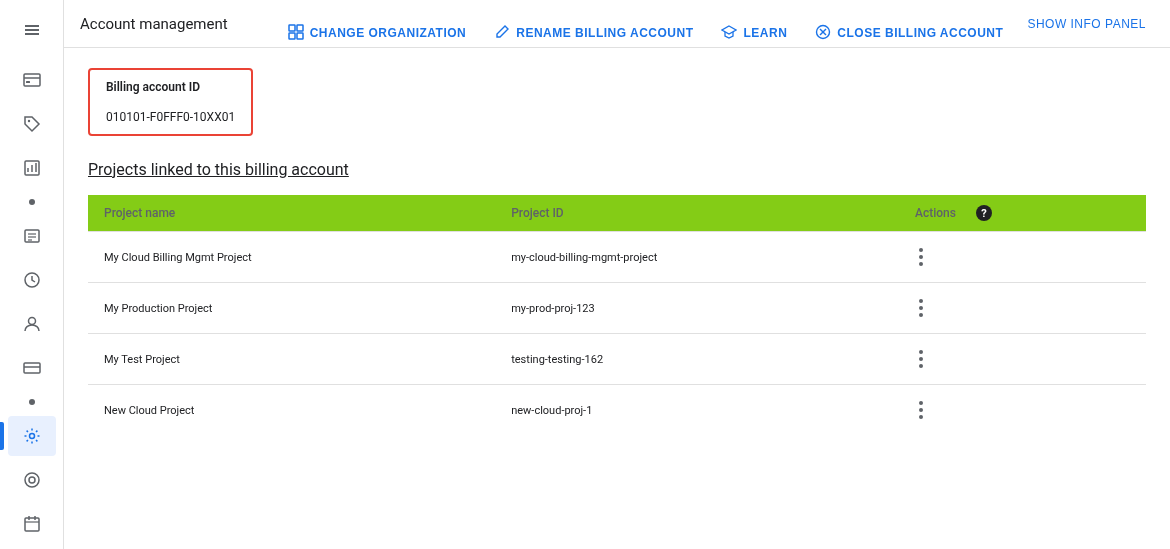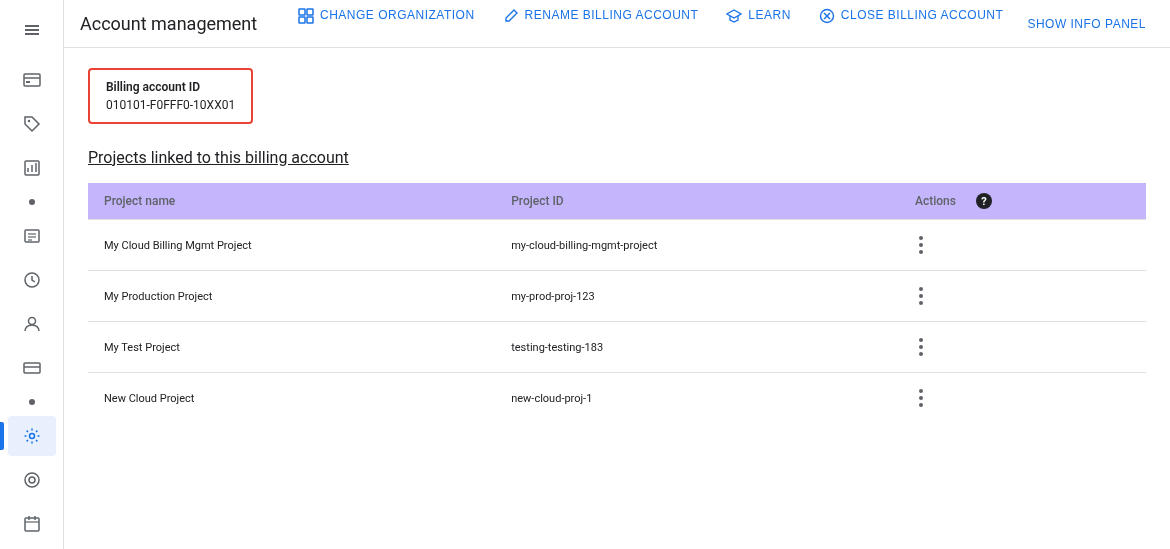--- a/index.html
+++ b/index.html
@@ -61,40 +61,40 @@
     .header {
       height: 48px;
       display: flex;
       align-items: center;
       padding: 0 16px;
       border-bottom: 1px solid #e0e0e0;
       flex-shrink: 0;
       gap: 0;
     }
     .header-title {
-      font-size: 18px;
+      font-size: 15px;
       font-weight: 400;
       color: #202124;
       margin-right: 24px;
     }
     .header-actions {
       display: flex;
       align-items: center;
       gap: 4px;
       margin-left: auto;
     }
     .header-btn {
       display: flex;
-      align-items: flex-start;
+      align-items: flex-end;
       gap: 6px;
       padding: 0 12px;
       height: 32px;
       color: #1a73e8;
       font-size: 12px;
-      font-weight: 400;
+      font-weight: 700;
       border: none;
       background: none;
       cursor: pointer;
       letter-spacing: 0.5px;
       text-transform: uppercase;
       border-radius: 4px;
     }
     .header-btn.close-btn { color: #1a73e8; }
     .btn-icon {
       width: 16px;
@@ -125,21 +125,21 @@
       border: 2px solid #ea4335;
       border-radius: 4px;
       padding: 10px 16px;
       display: inline-block;
       margin-bottom: 24px;
     }
     .billing-id-label {
       font-size: 12px;
       font-weight: 600;
       color: #202124;
-      margin-bottom: 4px;
+      margin-bottom: 16px;
     }
     .billing-id-value {
       font-size: 12px;
       color: #202124;
     }
 
     
     .section-title {
       font-size: 16px;
       font-weight: 400;
@@ -147,21 +147,21 @@
       margin-bottom: 16px;
       text-decoration: underline;
     }
 
     
     .projects-table {
       width: 100%;
       border-collapse: collapse;
     }
     .projects-table th {
-      background: #c4b5fd;
+      background: #84cc16;
       padding: 10px 16px;
       text-align: left;
       font-size: 12px;
       font-weight: 500;
       color: #5f6368;
       border-bottom: 1px solid #e0e0e0;
     }
     .projects-table td {
       padding: 12px 16px;
       font-size: 11px;
@@ -418,21 +418,21 @@
               <div class="more-dot"></div>
             </div>
           </td>
         </tr>
 
         <tr>
           <td>
             <span>My Test Project</span>
           </td>
           <td>
-            <span>testing-testing-183</span>
+            <span>testing-testing-162</span>
           </td>
           <td>
             <div class="more-icon">
               <div class="more-dot"></div>
               <div class="more-dot"></div>
               <div class="more-dot"></div>
             </div>
           </td>
         </tr>
 

